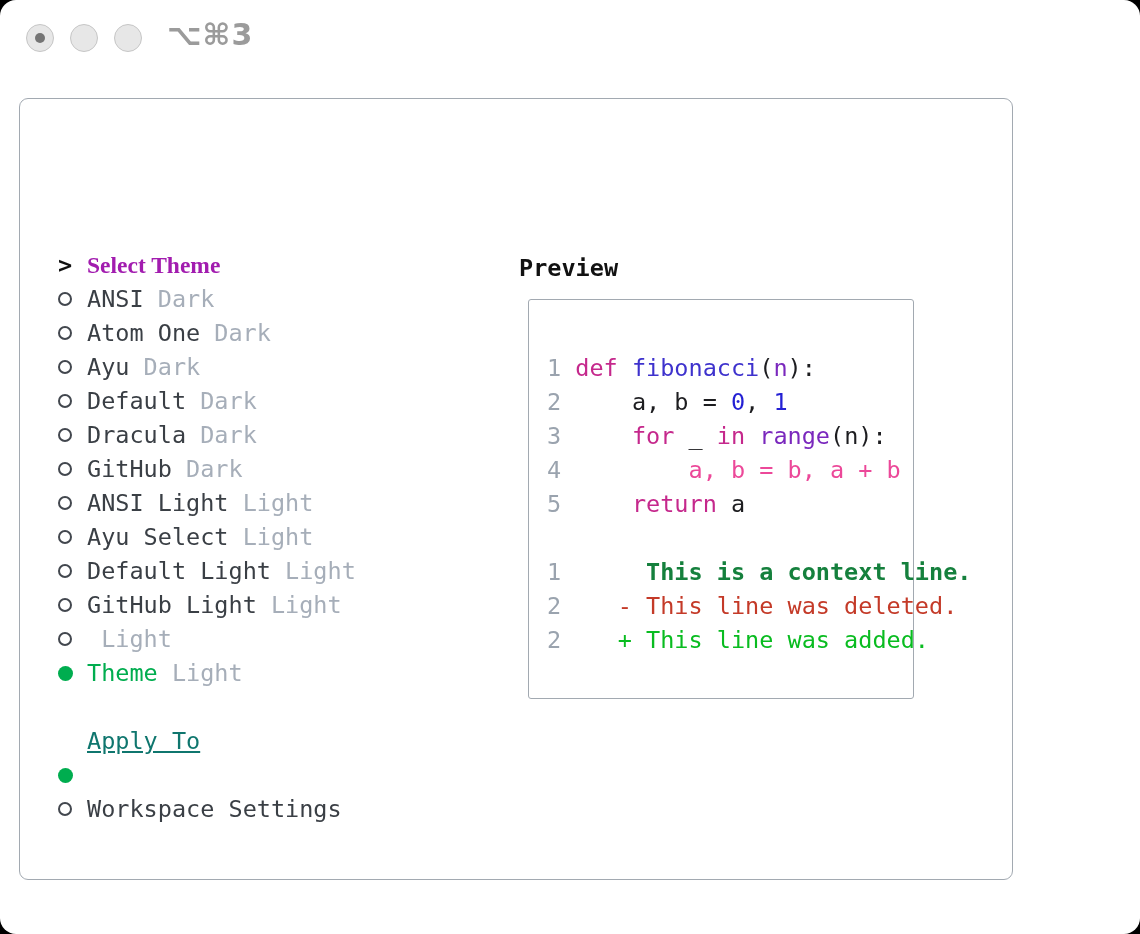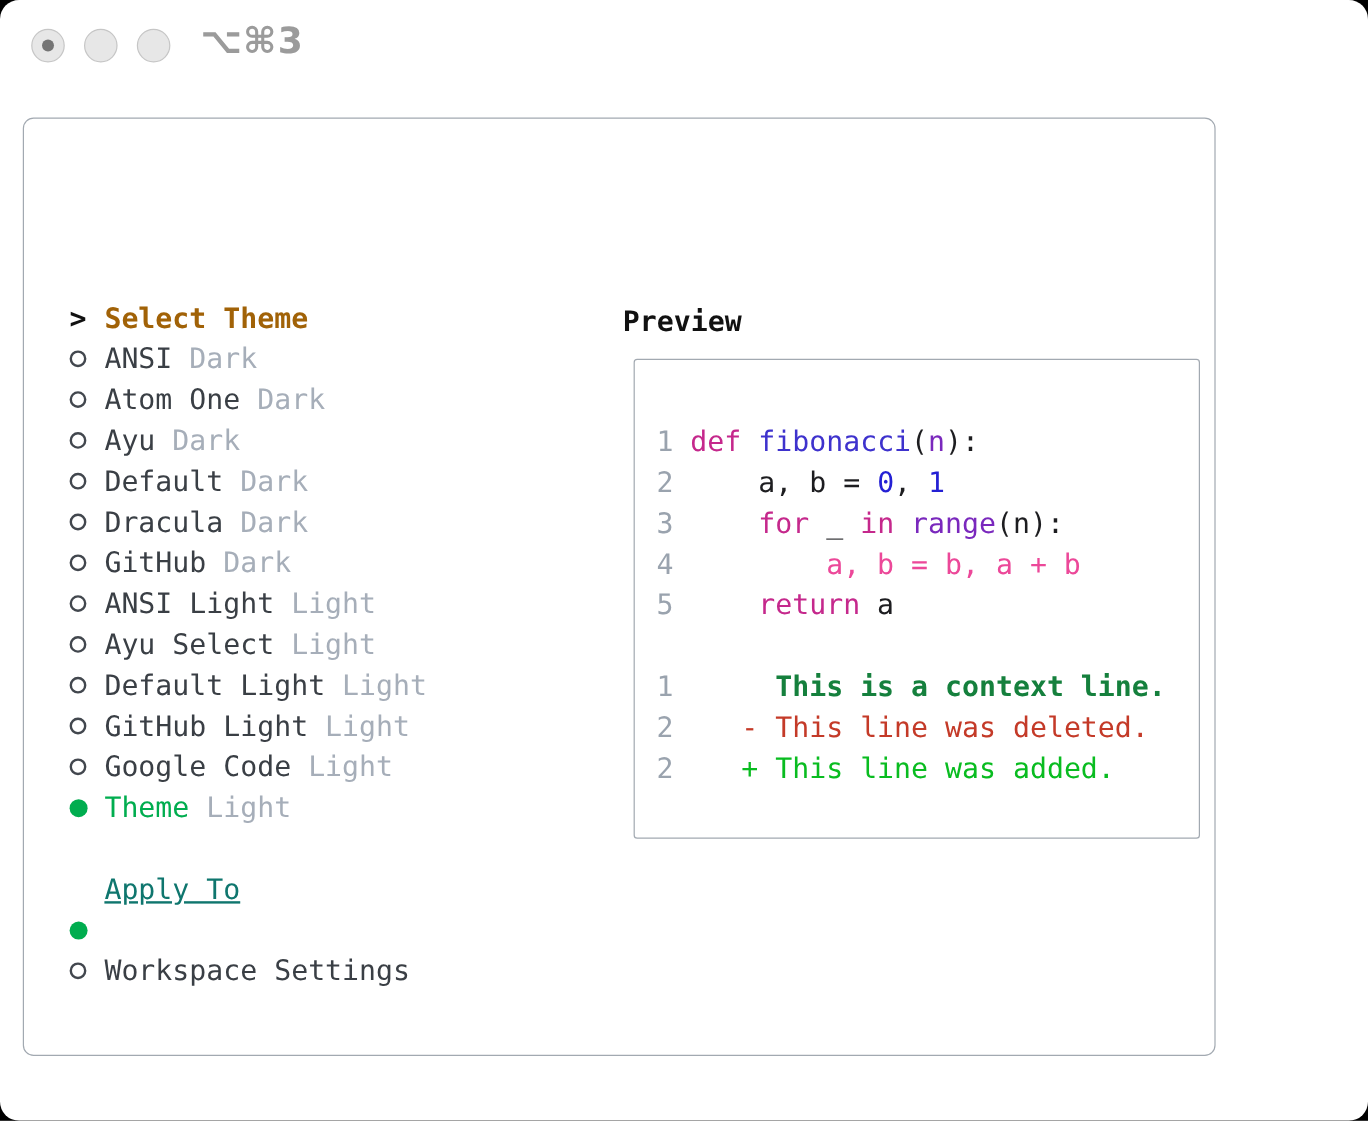--- a/index.html
+++ b/index.html
@@ -33,30 +33,30 @@
   }
   .mono{font-size:23.5px;line-height:34px;color:#3a3f45;}
   .row{display:flex;align-items:center;height:34px;white-space:pre;}
   .marker{display:inline-block;width:29px;position:relative;height:34px;}
   .radio{
     position:absolute;left:0;top:10px;width:14px;height:14px;border-radius:50%;
     border:2px solid #42474e;box-sizing:border-box;
   }
   .radio.filled{border:none;background:currentColor;width:15px;height:15px;top:9.5px;}
   .chev{font-weight:bold;color:#111;}
-  .hdr{font-weight:bold;color:#a16207;}
+  .hdr{font-weight:bold;color:#a21caf;font-family:Liberation Serif, serif;}
   .variant{margin-left:1ch;}
   .list{position:absolute;left:38px;top:149px;}
   .apply{position:absolute;left:38px;top:625px;}
   .help{position:absolute;left:38px;top:765px;white-space:pre;}
   
   .preview-title{position:absolute;left:499px;top:152px;height:34px;line-height:34px;
     font-size:23.5px;font-weight:bold;color:#111;}
   .preview-box{
-    position:absolute;left:508px;top:200px;width:472px;height:400px;
+    position:absolute;left:508px;top:200px;width:386px;height:400px;
     border:1.5px solid #a2a9b1;border-radius:3px;box-sizing:border-box;background:#fff;
   }
   .code{position:absolute;left:18px;top:51px;}
   .cl{height:34px;line-height:34px;white-space:pre;font-size:23.5px;color:#1d1d20;}
 </style>
 </head>
 <body>
 
 <div class="window">
 
@@ -123,21 +123,21 @@
         <span>Default Light</span><span class="variant" style="color: rgb(166, 174, 185);">Light</span>
       </div>
 
       <div class="row">
         <span class="marker"><span class="radio"></span></span>
         <span>GitHub Light</span><span class="variant" style="color: rgb(166, 174, 185);">Light</span>
       </div>
 
       <div class="row">
         <span class="marker"><span class="radio"></span></span>
-        <span>Google Code</span><span class="variant" style="color: rgb(166, 174, 185);">Light</span>
+        <span class="variant" style="color: rgb(166, 174, 185);">Light</span>
       </div>
 
       <div class="row">
         <span class="marker" style="color: rgb(0, 173, 79);"><span class="radio filled"></span></span>
         <span style="color: rgb(0, 173, 79);">Theme</span><span class="variant" style="color: rgb(166, 174, 185);">Light</span>
       </div>
 
     </div>
 
     <div class="apply mono">

